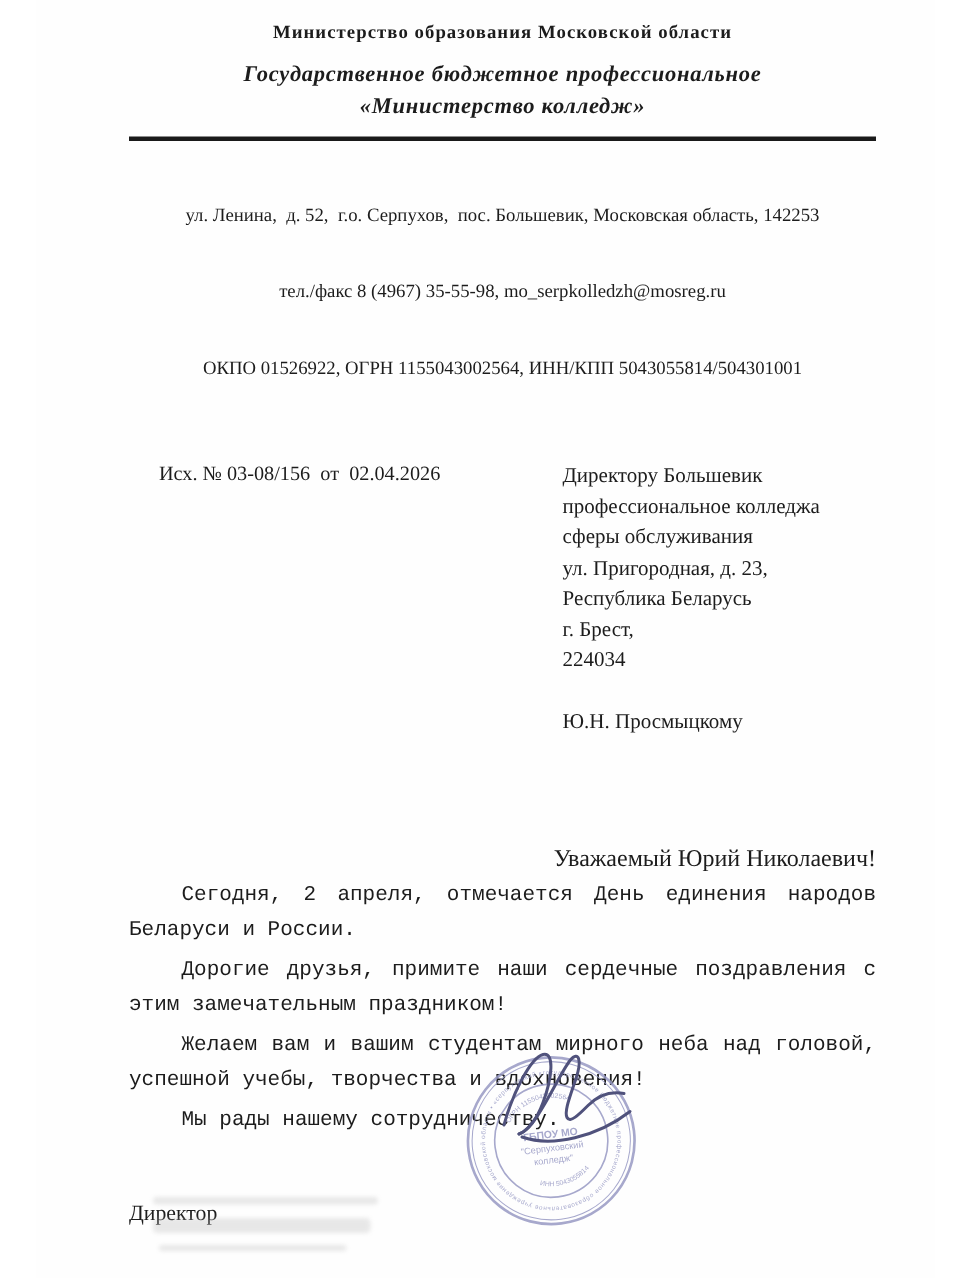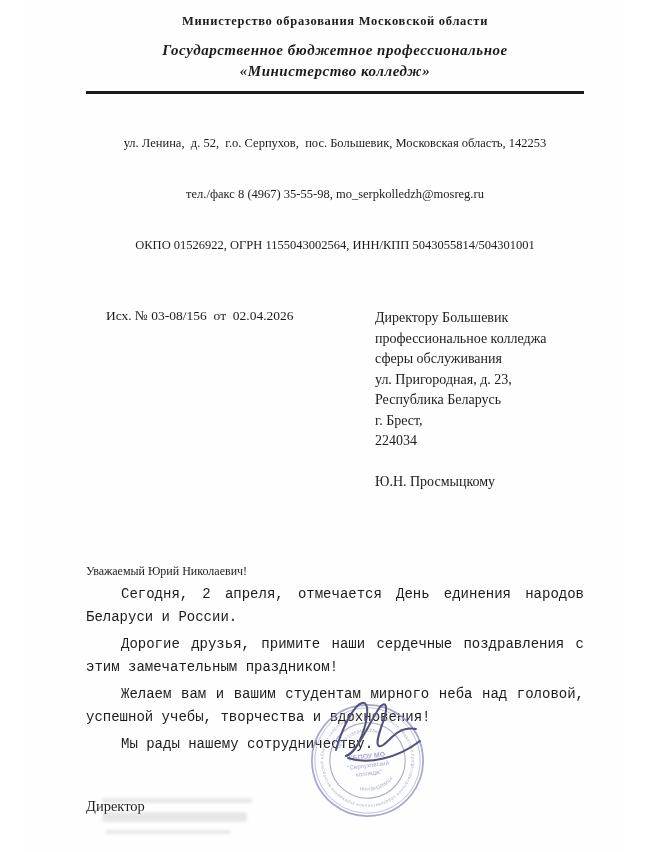--- a/index.html
+++ b/index.html
@@ -17,21 +17,21 @@
   }
   .letterhead { text-align: center; }
   .ministry { font-weight: bold; font-size: 12.5px; letter-spacing: .7px; }
   .orgname  { margin-top: 11px; font-weight: bold; font-size: 15px; letter-spacing: .5px; line-height: 21px; font-style: italic; }
   .rule { margin-top: 9px; height: 3px; background: #1a1a1a; }
   .address { margin-top: 7px; font-weight: normal; font-size: 12.5px; line-height: 17px; white-space: pre-wrap; }
   .refrow { display: flex; align-items: flex-start; margin-top: 20px; margin-left: 20px; }
   .ref { font-size: 13.5px; white-space: pre-wrap; }
   .recipient { margin-left: auto; width: 209px; font-size: 14px; line-height: 20.5px; }
   .recipient-name { margin-top: 20px; }
-  .salutation { margin-top: 72px; text-align: left; font-size: 12px; }
+  .salutation { margin-top: 72px; text-align: right; font-size: 16px; }
   .bodytext p { font-size: 14px; line-height: 23px; text-align: justify; text-indent: 35px; margin-top: 4px; font-family: Liberation Mono, monospace; }
   .sigrow { display: flex; align-items: flex-end; margin-top: 38px; font-size: 14.5px; line-height: 25px; }
   .sig-left { white-space: nowrap; }
   .stamp {
     position: absolute; left: 284px; top: 701px;
     width: 119px; height: 119px;
     transform: rotate(-7deg);
     opacity: .85;
   }
   .autograph {

